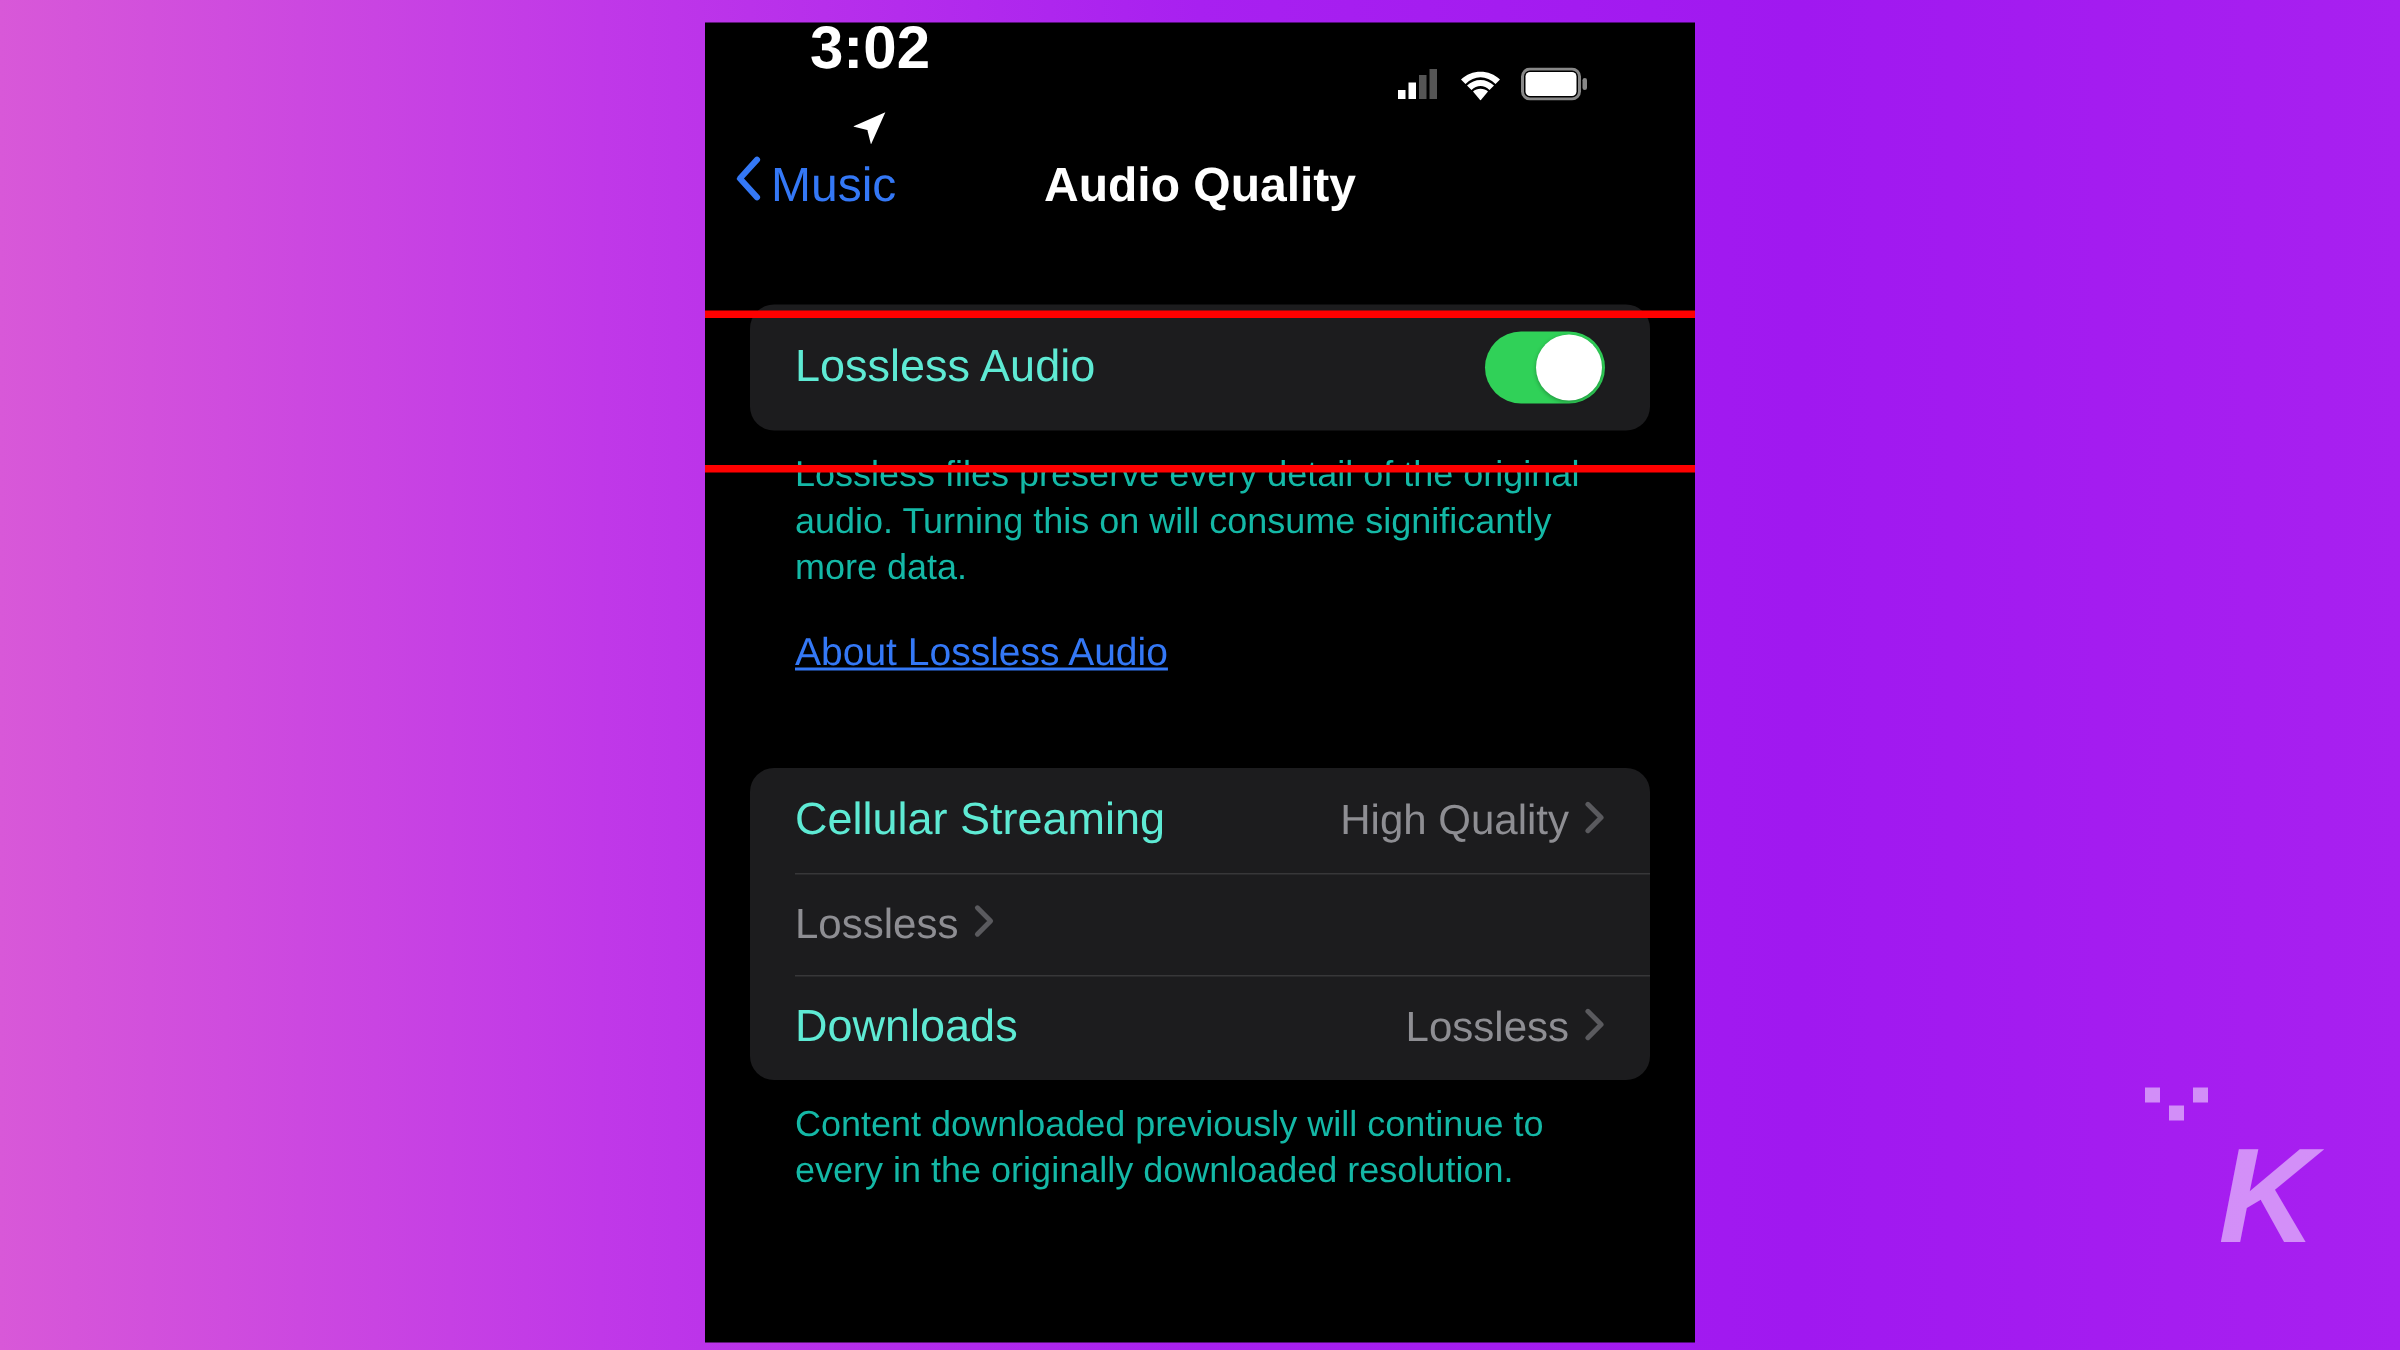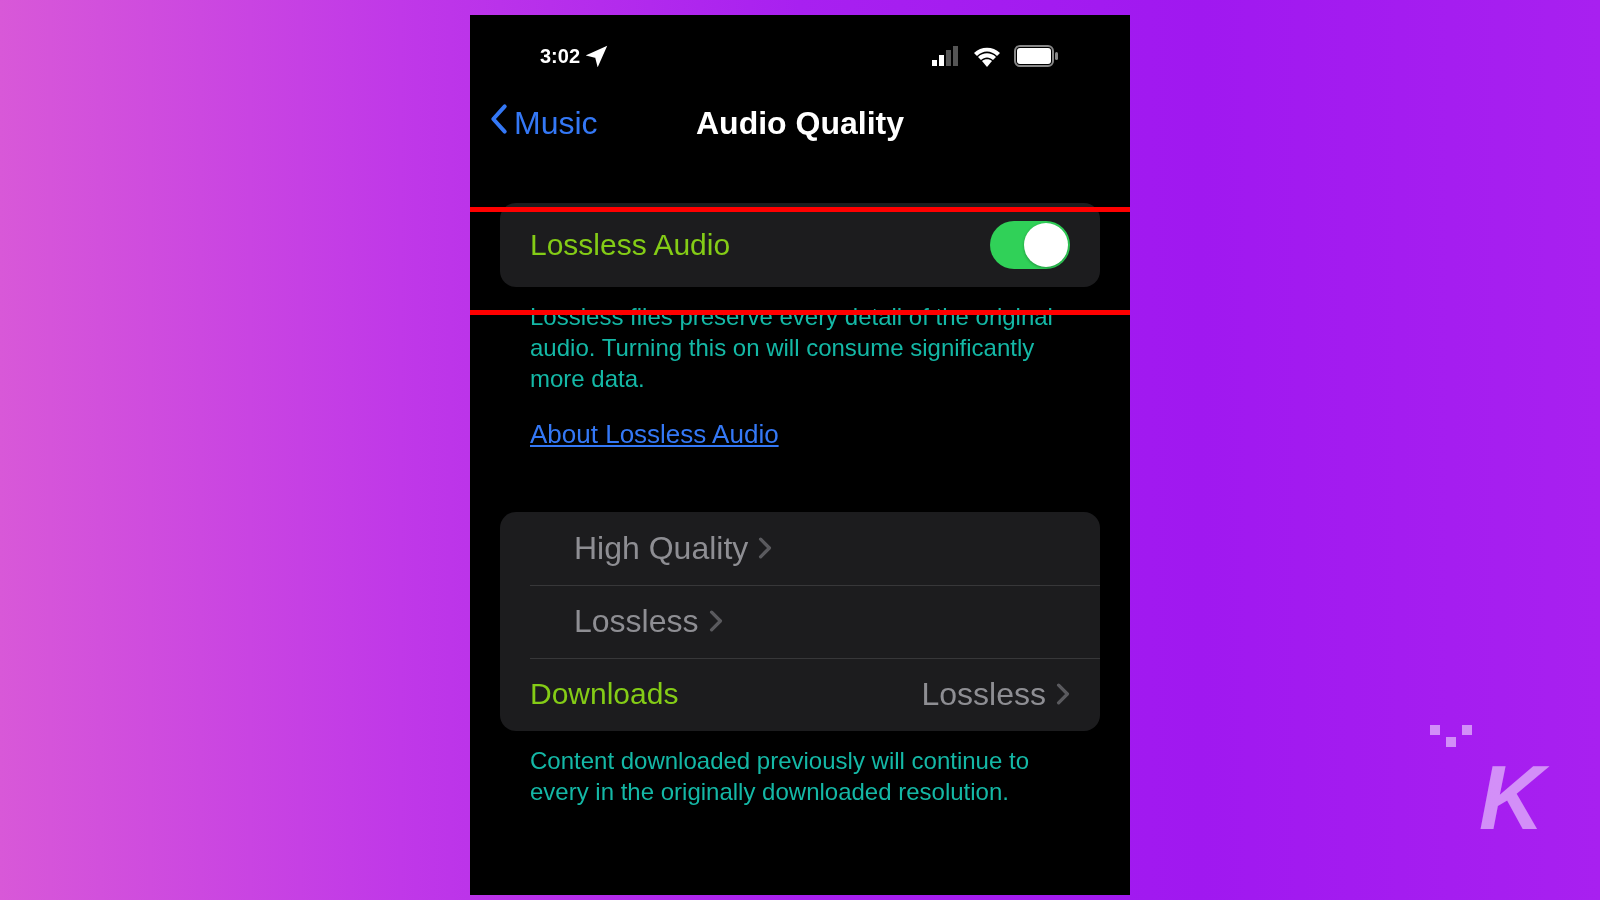--- a/index.html
+++ b/index.html
@@ -26,24 +26,25 @@
     height: 50px;
     display: flex;
     align-items: center;
     justify-content: space-between;
     padding: 0 72px 0 70px;
     margin-top: 18px;
     color: #fff;
   }
   .status-left {
     display: flex;
-    align-items: flex-start;
+    align-items: center;
     gap: 6px;
-    font-size: 20px;
+    font-size: 40px;
     font-weight: 600;
+    flex-direction: column;
   }
   .status-right {
     display: flex;
     align-items: center;
     gap: 12px;
   }
   .loc-icon { transform: rotate(0deg); }
   .nav-bar {
     height: 60px;
     display: flex;
@@ -88,29 +89,28 @@
   .cell + .cell::before {
     content: "";
     position: absolute;
     top: 0;
     left: 30px;
     right: 0;
     height: 1px;
     background: rgba(255,255,255,0.12);
   }
   .cell-label {
-    color: #84cc16;
+    color: #5eead4;
     font-size: 30px;
   }
   .cell-value {
     color: #8e8e93;
-    font-size: 32px;
+    font-size: 28px;
     display: flex;
     gap: 10px;
-    margin-left: 44px;
   }
   .toggle {
     width: 80px;
     height: 48px;
     background: #30d158;
     border-radius: 24px;
     position: relative;
     cursor: pointer;
   }
   .toggle-knob {
@@ -231,20 +231,21 @@
         </div>
       </div>
     </div>
     <div class="footer-text">Lossless files preserve every detail of the original audio. Turning this on will consume significantly more data.</div>
     <div class="link-text">About Lossless Audio</div>
 
     <div class="spacer"></div>
 
     <div class="cell-group">
       <div class="cell">
+        <span class="cell-label">Cellular Streaming</span>
         <span class="cell-value">
           <span>High Quality</span>
           <span class="chevron">
             <svg width="14" height="22" viewBox="0 0 12 20" fill="none" stroke="#5a5a5e" stroke-width="3" stroke-linecap="round" stroke-linejoin="round">
                 <path d="M2 2 L10 10 L2 18"></path>
               </svg>
           </span>
         </span>
       </div>
       <div class="cell">

